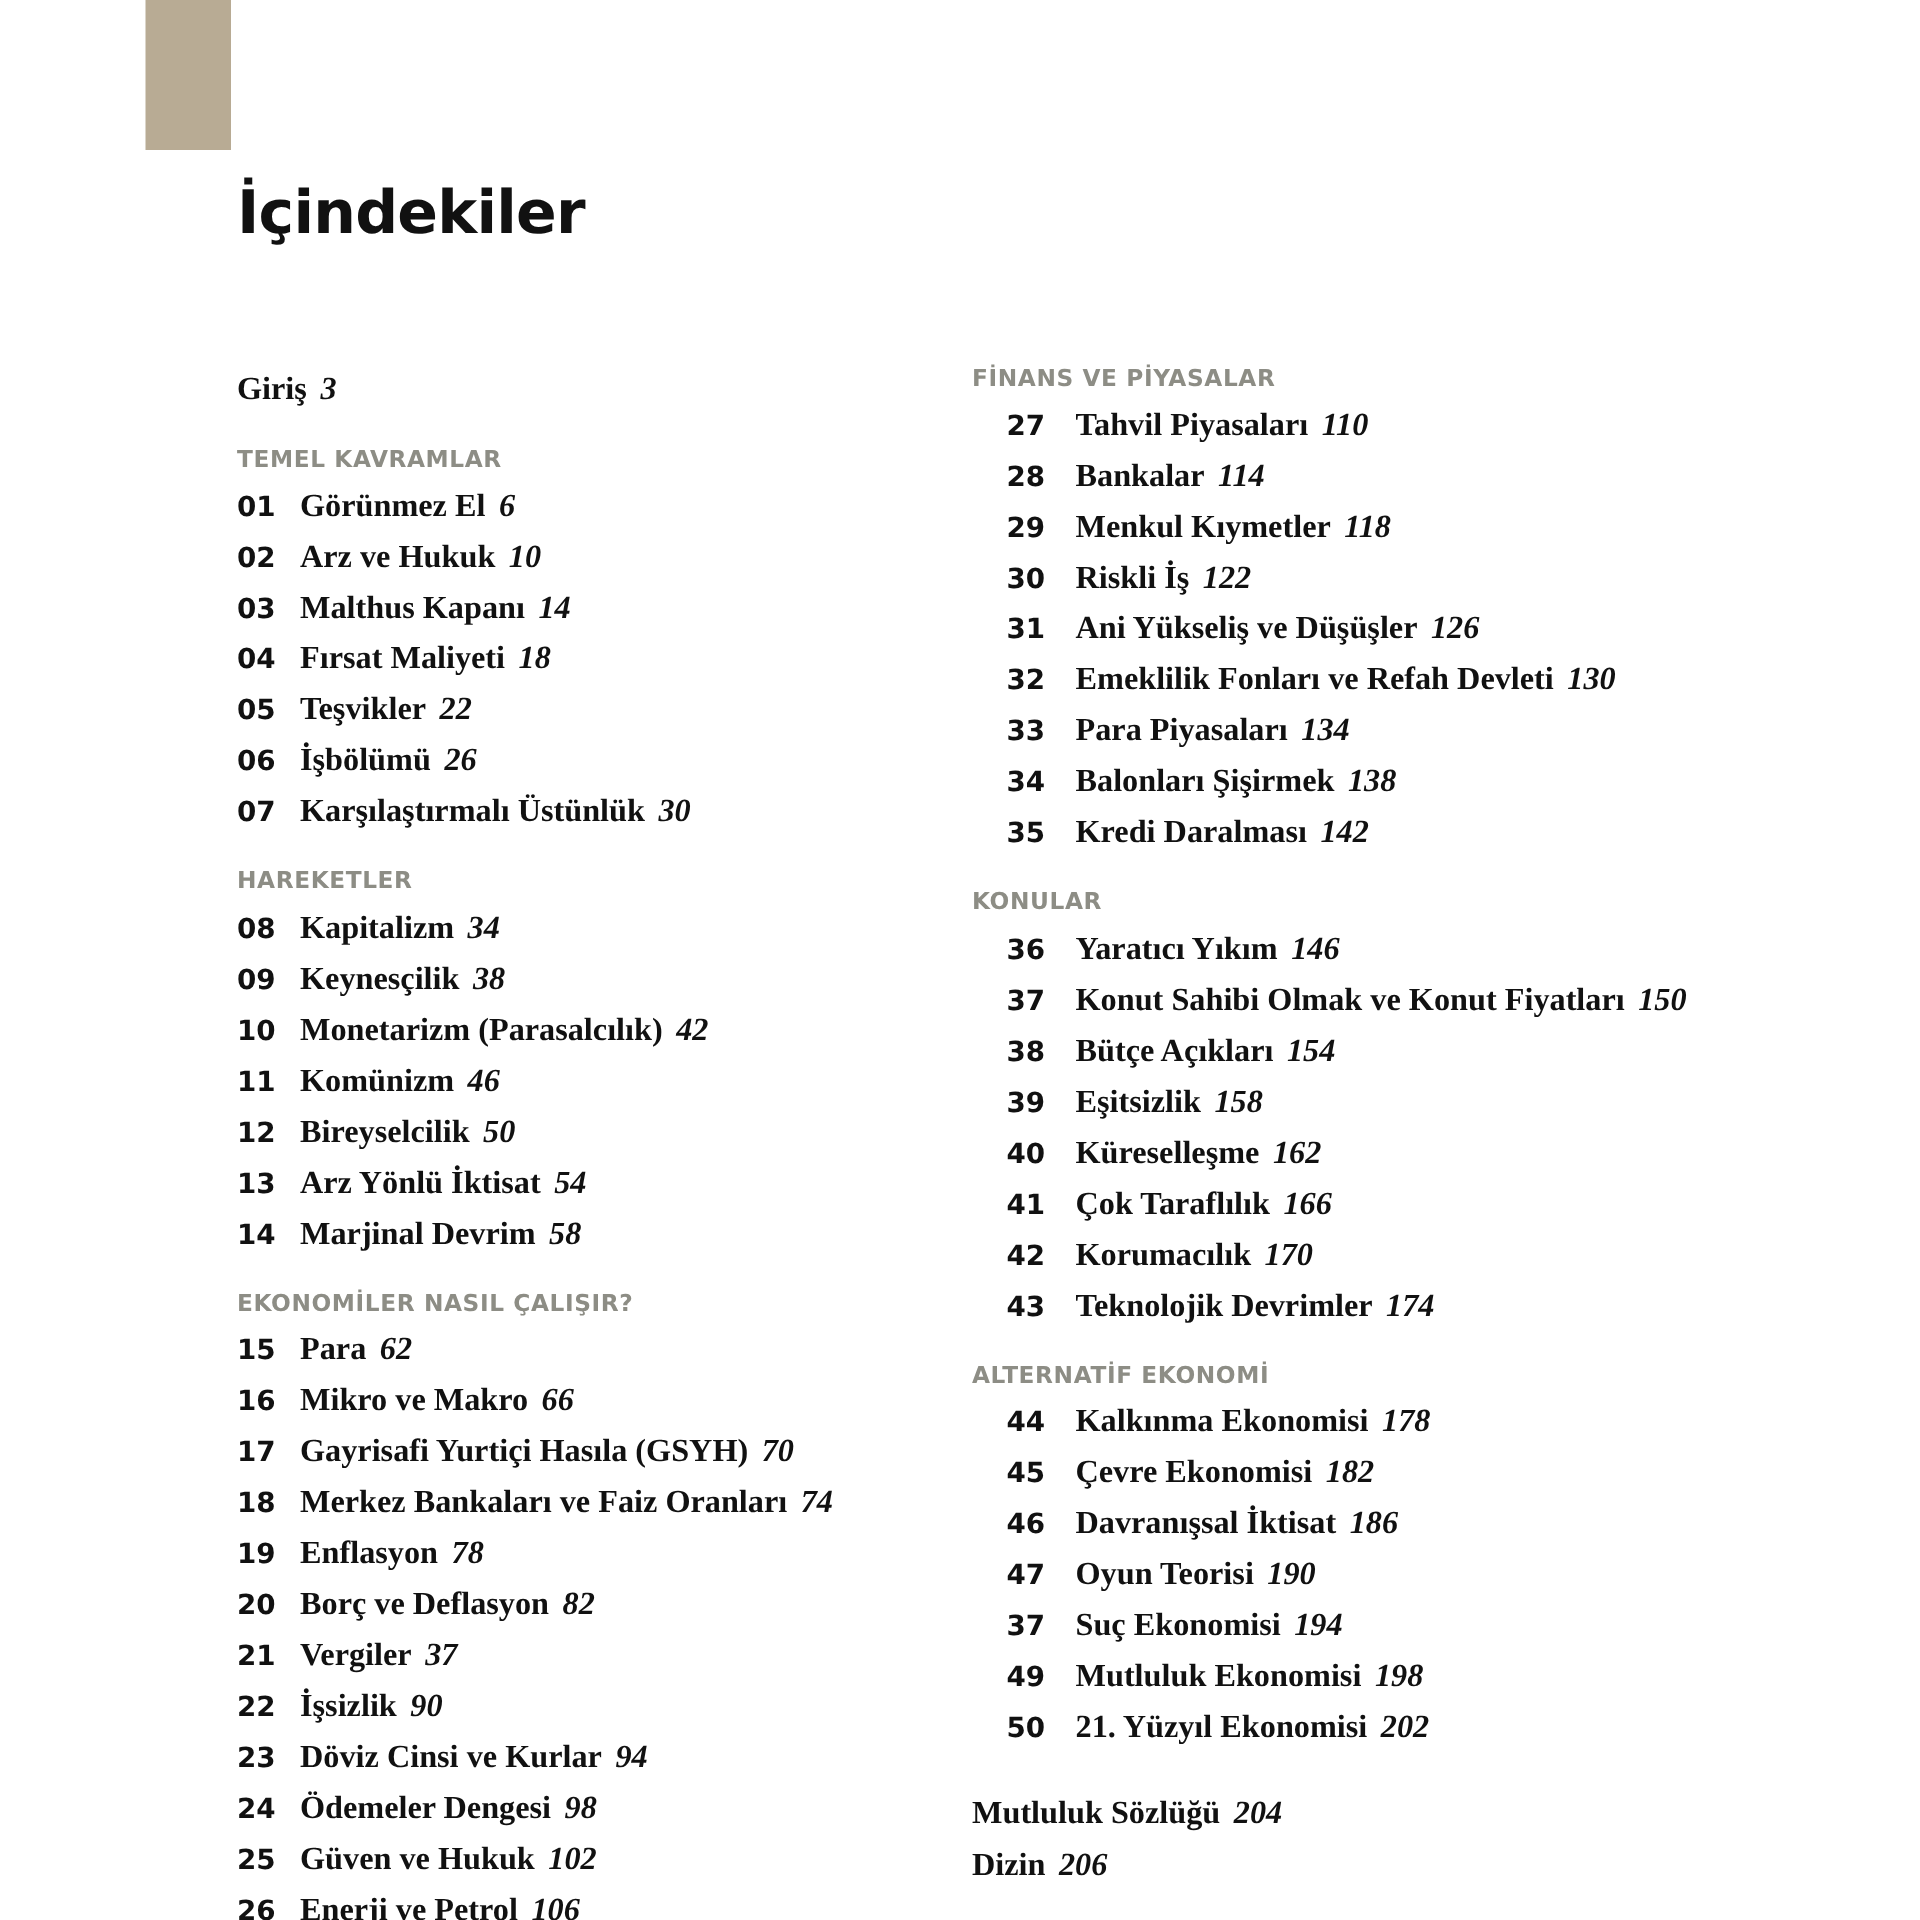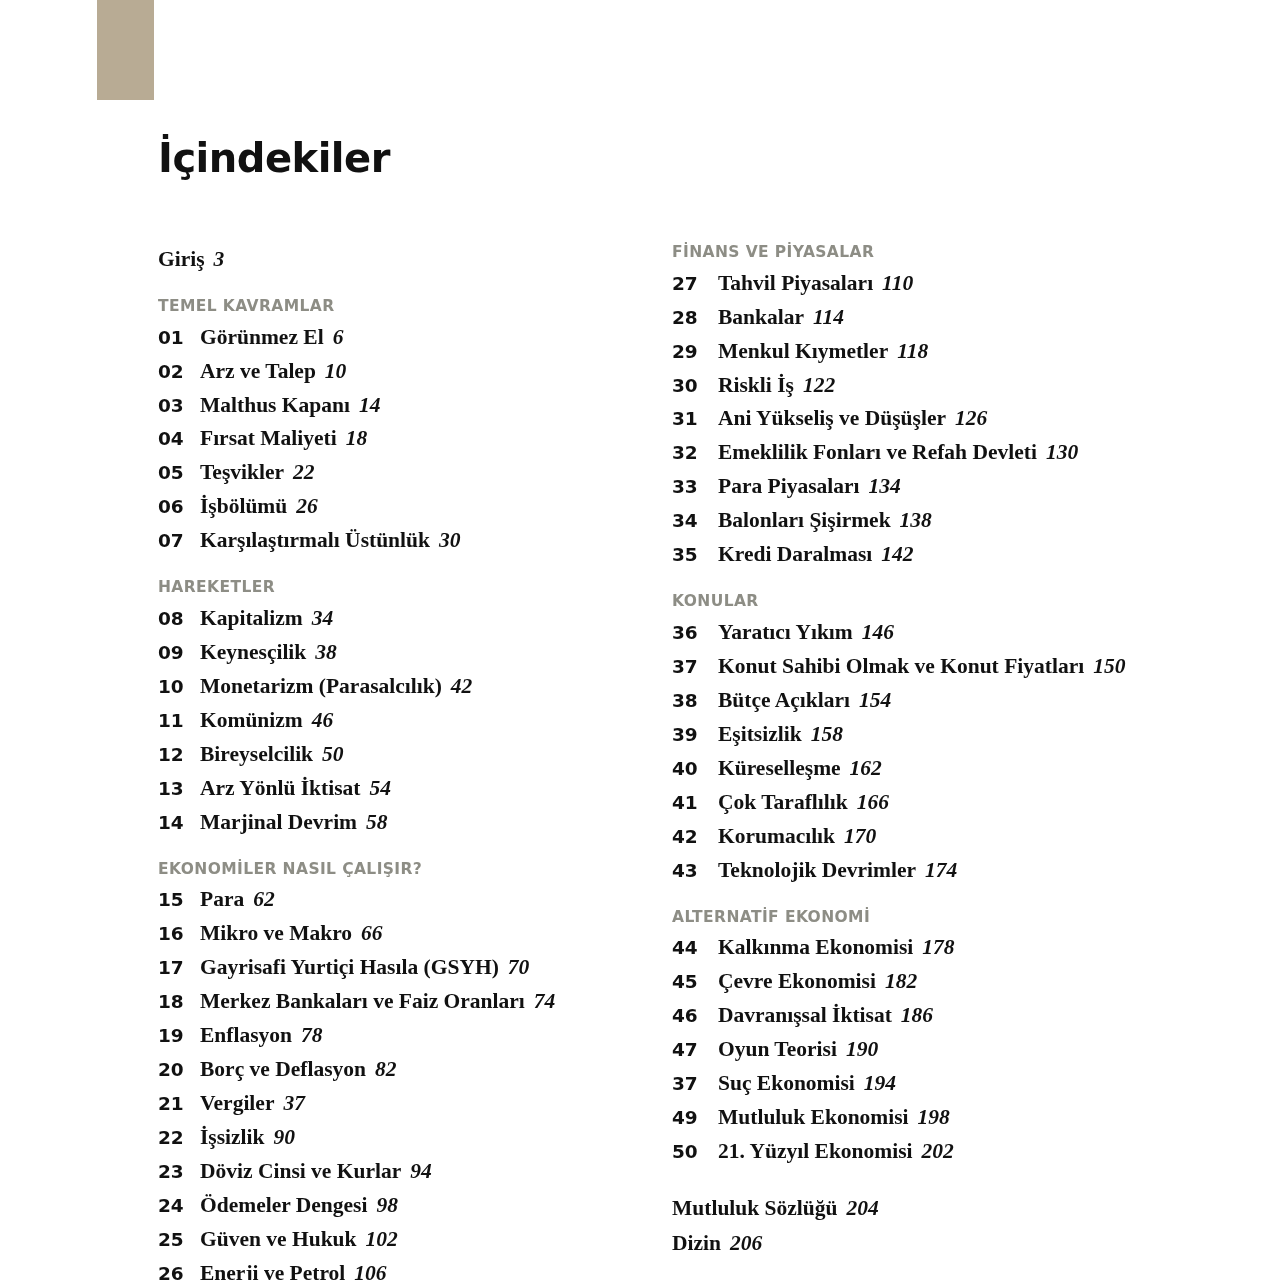--- a/index.html
+++ b/index.html
@@ -24,39 +24,39 @@
     position: absolute;
     left: 97px;
     top: 0;
     width: 57px;
     height: 100px;
     background: #b8ab94;
   }
   .page-title {
     position: absolute;
     left: 158px;
-    top: 135px;
+    top: 119px;
     font-family: "DejaVu Sans", sans-serif;
     font-weight: bold;
     font-size: 40px;
     letter-spacing: -0.5px;
     color: #111111;
   }
   .columns {
     position: absolute;
     left: 0;
     top: 243px;
     width: 1280px;
   }
   .col {
     position: absolute;
     top: 0;
   }
   .col-left { left: 158px; width: 500px; }
-  .col-right { left: 672px; width: 540px; }
+  .col-right { left: 648px; width: 540px; }
 
   .section-head {
     font-family: "DejaVu Sans", sans-serif;
     font-weight: bold;
     font-size: 15.5px;
     letter-spacing: 0.4px;
     color: #8d8d85;
     margin: 0 0 5px 0;
     line-height: 1.2;
   }
@@ -71,21 +71,21 @@
     white-space: nowrap;
   }
   .entry .num {
     font-family: "DejaVu Sans", sans-serif;
     font-weight: bold;
     font-size: 18.5px;
     color: #111111;
     min-width: 34px;
     flex: 0 0 auto;
   }
-  .col-right .entry .num { min-width: 38px; }
+  .col-right .entry .num { min-width: 38px; margin-left: 23px; }
   .entry .label {
     font-family: "Liberation Serif", serif;
     font-weight: bold;
     color: #111111;
     margin-left: 8px;
   }
   .entry .pg {
     font-family: "Liberation Serif", serif;
     font-style: italic;
     font-weight: bold;
@@ -130,21 +130,21 @@
       </div>
 
       <div class="section-head gap-before">TEMEL KAVRAMLAR</div>
       <div class="entry">
         <span class="num">01</span>
         <span class="label">Görünmez El</span>
         <span class="pg">6</span>
       </div>
       <div class="entry">
         <span class="num">02</span>
-        <span class="label">Arz ve Talep</span>
+        <span class="label">Arz ve Hukuk</span>
         <span class="pg">10</span>
       </div>
       <div class="entry">
         <span class="num">03</span>
         <span class="label">Malthus Kapanı</span>
         <span class="pg">14</span>
       </div>
       <div class="entry">
         <span class="num">04</span>
         <span class="label">Fırsat Maliyeti</span>

